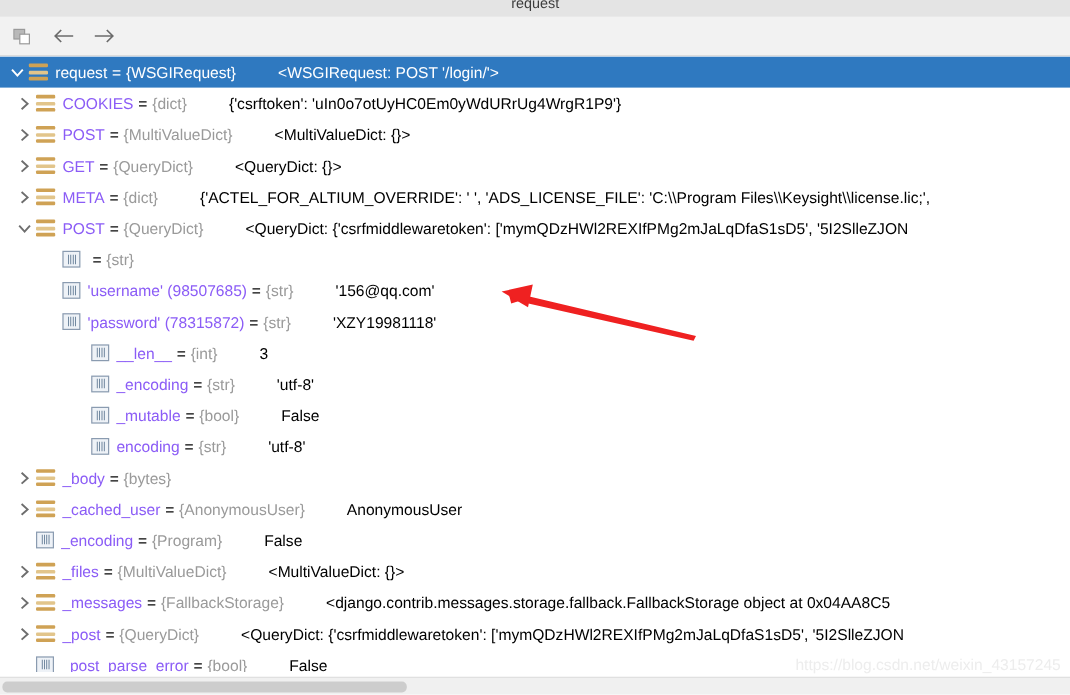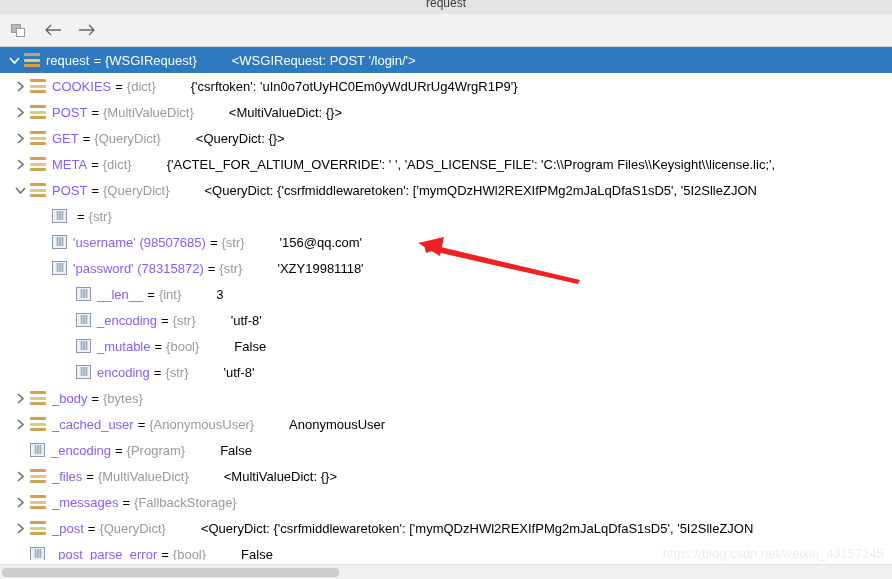--- a/index.html
+++ b/index.html
@@ -422,20 +422,21 @@
         </svg>
       </span>
       <span class="icon-obj">
         <i></i>
         <i></i>
         <i></i>
       </span>
       <span class="varname">_messages</span>
       <span class="eq">=</span>
       <span class="type">{FallbackStorage}</span>
+      <span class="value">&lt;django.contrib.messages.storage.fallback.FallbackStorage object at 0x04AA8C5</span>
     </div>
     <div class="row">
       <span class="ind1"></span>
       <span class="twisty">
         <svg width="9" height="11" viewBox="0 0 9 11">
           <path d="M2 1 L7 5.5 L2 10" fill="none" stroke="#6e6e6e" stroke-width="1.6"></path>
         </svg>
       </span>
       <span class="icon-obj">
         <i></i>

